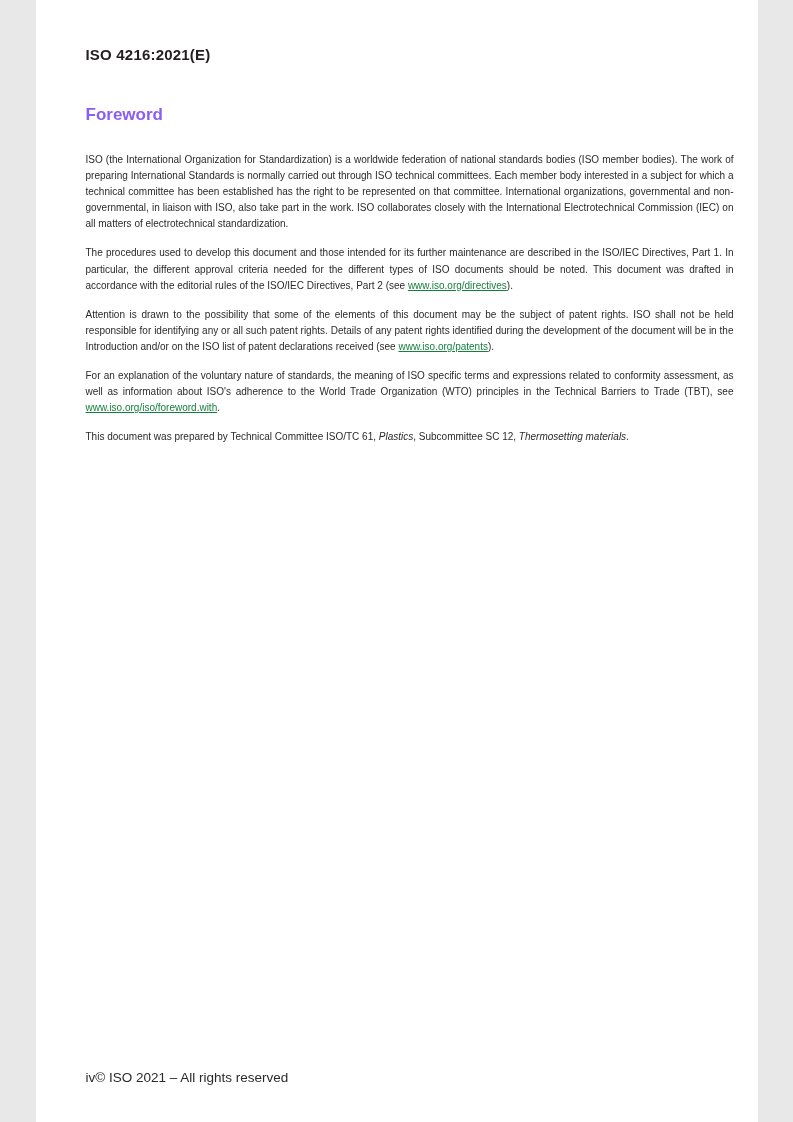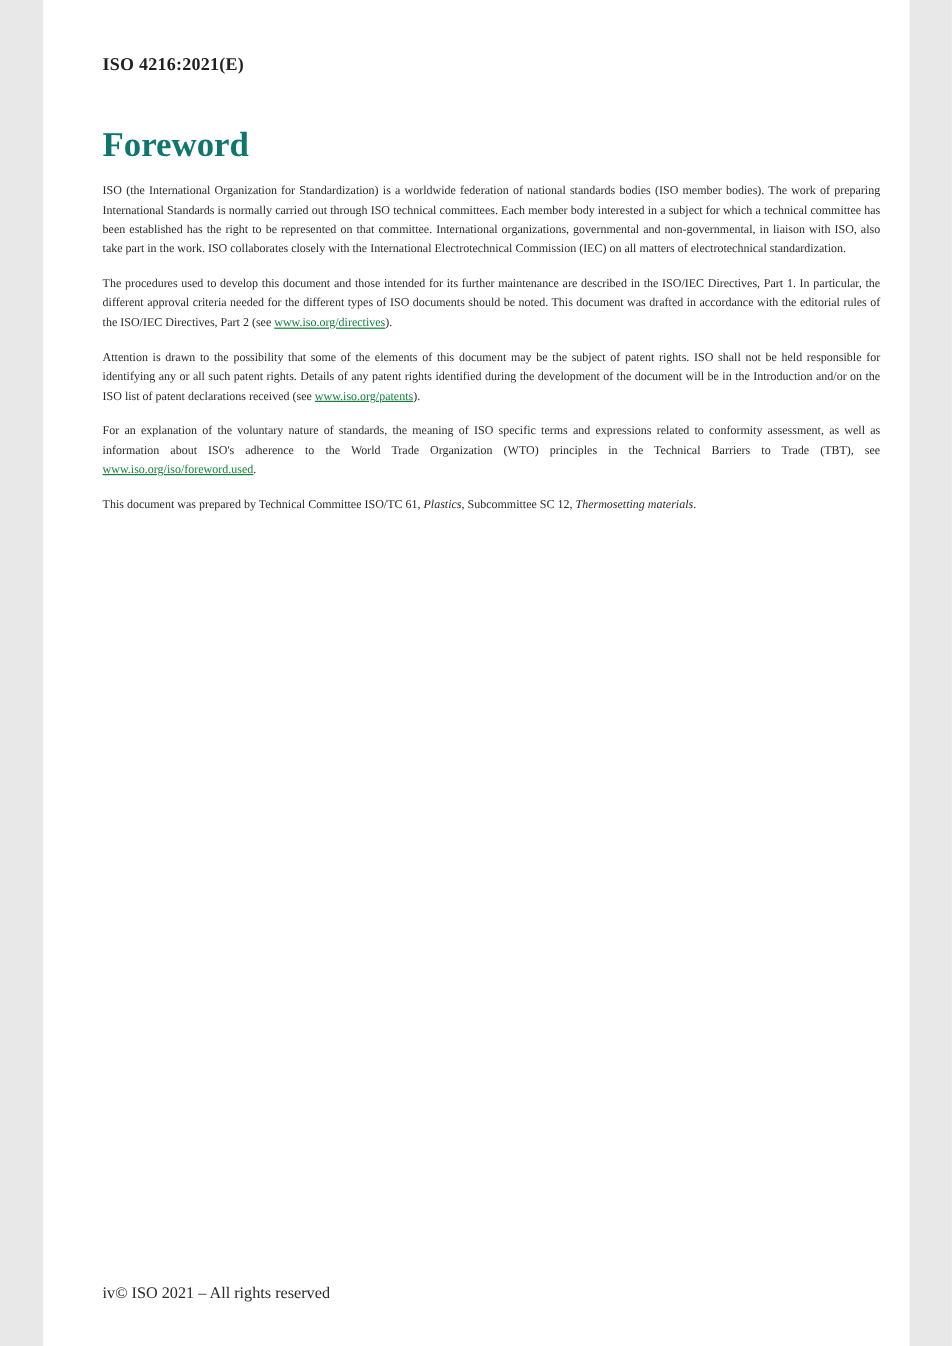--- a/index.html
+++ b/index.html
@@ -6,40 +6,40 @@
     margin: 0;
     padding: 0;
     background: #e8e8e8;
   }
   .page {
     position: relative;
     width: 722px;
     height: 1122px;
     margin: 0 auto;
     background: #ffffff;
-    font-family: Liberation Serif, serif;
+    font-family: Liberation Sans, sans-serif;
     color: #2b2a29;
     overflow: hidden;
   }
   .doc-header {
     position: absolute;
     left: 50px;
     top: 46px;
     font-size: 15px;
     font-weight: bold;
     letter-spacing: 0.2px;
     color: #231f20;
   }
   .doc-title {
     position: absolute;
     left: 50px;
     top: 105px;
-    font-size: 29px;
+    font-size: 17px;
     font-weight: bold;
-    color: #0f766e;
+    color: #8b5cf6;
   }
   .content {
     position: absolute;
     left: 50px;
     top: 152px;
     width: 648px;
     font-size: 10px;
     line-height: 16.1px;
     text-align: justify;
   }
@@ -73,21 +73,21 @@
 <div class="page">
 
   <div class="doc-header">ISO 4216:2021(E)</div>
 
   <h1 class="doc-title" style="margin:0;">Foreword</h1>
 
   <div class="content">
       <p>ISO (the International Organization for Standardization) is a worldwide federation of national standards bodies (ISO member bodies). The work of preparing International Standards is normally carried out through ISO technical committees. Each member body interested in a subject for which a technical committee has been established has the right to be represented on that committee. International organizations, governmental and non-governmental, in liaison with ISO, also take part in the work. ISO collaborates closely with the International Electrotechnical Commission (IEC) on all matters of electrotechnical standardization.</p>
       <p>The procedures used to develop this document and those intended for its further maintenance are described in the ISO/IEC Directives, Part 1. In particular, the different approval criteria needed for the different types of ISO documents should be noted. This document was drafted in accordance with the editorial rules of the ISO/IEC Directives, Part 2 (see <a class="doc-link">www.iso.org/directives</a>).</p>
       <p>Attention is drawn to the possibility that some of the elements of this document may be the subject of patent rights. ISO shall not be held responsible for identifying any or all such patent rights. Details of any patent rights identified during the development of the document will be in the Introduction and/or on the ISO list of patent declarations received (see <a class="doc-link">www.iso.org/patents</a>).</p>
-      <p>For an explanation of the voluntary nature of standards, the meaning of ISO specific terms and expressions related to conformity assessment, as well as information about ISO's adherence to the World Trade Organization (WTO) principles in the Technical Barriers to Trade (TBT), see <a class="doc-link">www.iso.org/iso/foreword.used</a>.</p>
+      <p>For an explanation of the voluntary nature of standards, the meaning of ISO specific terms and expressions related to conformity assessment, as well as information about ISO's adherence to the World Trade Organization (WTO) principles in the Technical Barriers to Trade (TBT), see <a class="doc-link">www.iso.org/iso/foreword.with</a>.</p>
       <p>This document was prepared by Technical Committee ISO/TC 61, <em>Plastics</em>, Subcommittee SC 12, <em>Thermosetting materials</em>.</p>
     </div>
 
   <div class="doc-footer">
     <span>iv</span>
     <span>© ISO 2021 – All rights reserved</span>
   </div>
 
 </div>
 

